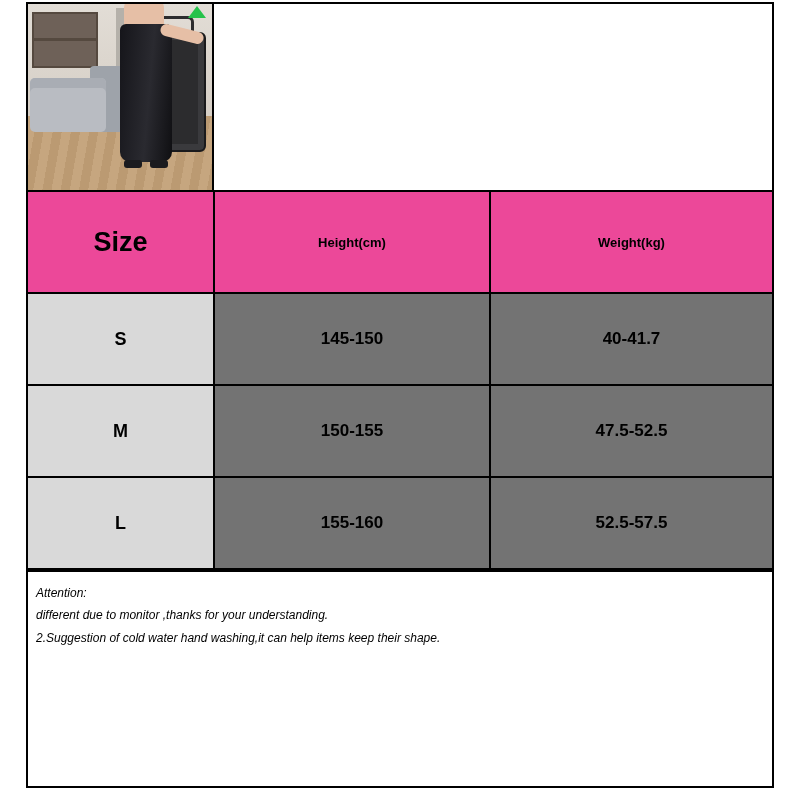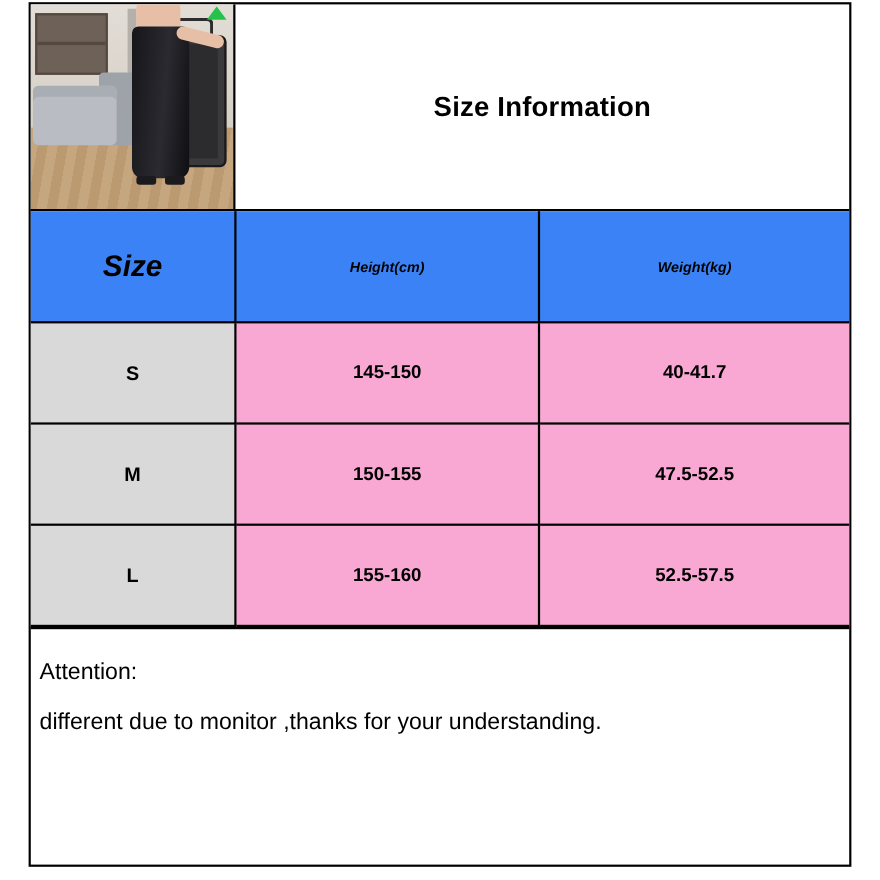--- a/index.html
+++ b/index.html
@@ -146,47 +146,47 @@
   table.size-table td:first-child { border-left: none; }
   table.size-table th:last-child,
   table.size-table td:last-child { border-right: none; }
 
   col.c-size { width: 186px; }
   col.c-h { width: 276px; }
   col.c-w { width: 282px; }
 
   thead th {
     height: 98px;
-    background: #3b82f6;
-    font-style: italic;
+    background: #ec4899;
   }
   th.size-head { font-size: 27px; }
   th.col-head { font-size: 13px; margin-left: 41px; }
 
   tbody td {
     height: 88px;
     font-size: 17px;
-    background: #f9a8d4;
+    background: #737373;
   }
   tbody td.size-col {
     background: #d9d9d9;
     font-size: 18px;
   }
 
   
   .attention {
     border-top: 2px solid #000000;
     padding: 8px 6px 6px 8px;
     box-sizing: border-box;
     height: 146px;
   }
   .attention p {
-    margin: 16px 0 2px 0;
-    font-size: 21px;
+    margin: 5px 0 2px 0;
+    font-size: 12px;
     line-height: 1.45;
+    font-style: italic;
   }
 </style>
 </head>
 <body>
 
 <div class="page">
   <div class="chart">
 
     <div class="top-band">
       <div class="photo-cell">
@@ -199,23 +199,20 @@
           <div class="ph-sofa"></div>
           <div class="ph-suitcase"></div>
           <div class="ph-model-top"></div>
           <div class="ph-skirt"></div>
           <div class="ph-arm"></div>
           <div class="ph-foot1"></div>
           <div class="ph-foot2"></div>
           <div class="ph-mark"></div>
         </div>
       </div>
-      <div class="title-cell">
-        <div class="title-text">Size Information</div>
-      </div>
     </div>
 
     <table class="size-table">
       <colgroup>
         <col class="c-size">
         <col class="c-h">
         <col class="c-w">
       </colgroup>
       <thead>
         <tr>
@@ -239,16 +236,17 @@
           <td class="size-col">L</td>
           <td>155-160</td>
           <td>52.5-57.5</td>
         </tr>
       </tbody>
     </table>
 
     <div class="attention">
       <p>Attention:</p>
       <p>different due to monitor ,thanks for your understanding.</p>
+      <p>2.Suggestion of cold water hand washing,it can help items keep their shape.</p>
     </div>
 
   </div>
 </div>
 
 </body></html>

